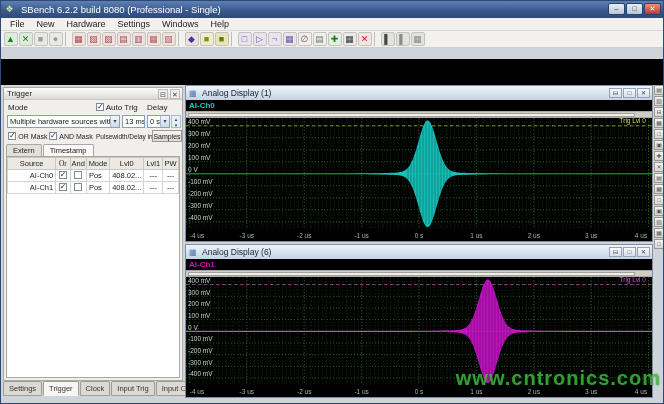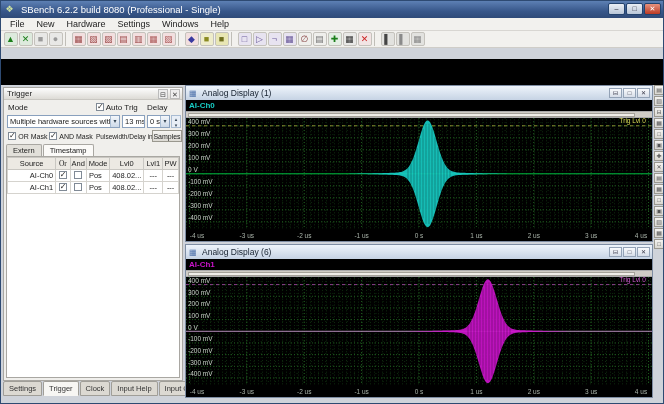--- a/index.html
+++ b/index.html
@@ -197,21 +197,21 @@
             </tr>
           </tbody>
       </table>
     </div>
   </div>
 
   <div id="bottom-tabs" class="abs">
       <span class="btab">Settings</span>
       <span class="btab active">Trigger</span>
       <span class="btab">Clock</span>
-      <span class="btab">Input Help</span>
+      <span class="btab">Input Trig</span>
       <span class="btab">Input Channels</span>
     </div>
 
   <div class="awin" id="win0" style="top:84px;height:157px;">
     <div class="awin-title">
       <span class="awin-icon">▦</span>
       <span>Analog Display (1)</span>
       <span class="awin-btns">
         <span class="awin-btn">⊟</span>
         <span class="awin-btn">□</span>
@@ -569,13 +569,14 @@
       <span class="side-btn">✕</span>
       <span class="side-btn">▤</span>
       <span class="side-btn">▦</span>
       <span class="side-btn">□</span>
       <span class="side-btn">▣</span>
       <span class="side-btn">▥</span>
       <span class="side-btn">▦</span>
       <span class="side-btn">□</span>
     </div>
 
+  <div id="watermark" class="abs" style="color: rgb(60, 184, 60);">www.cntronics.com</div>
 </div>
 
 </body></html>

